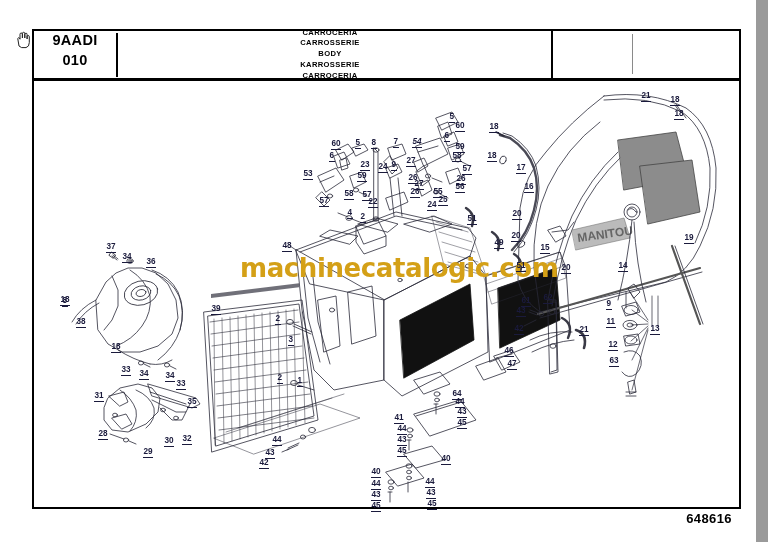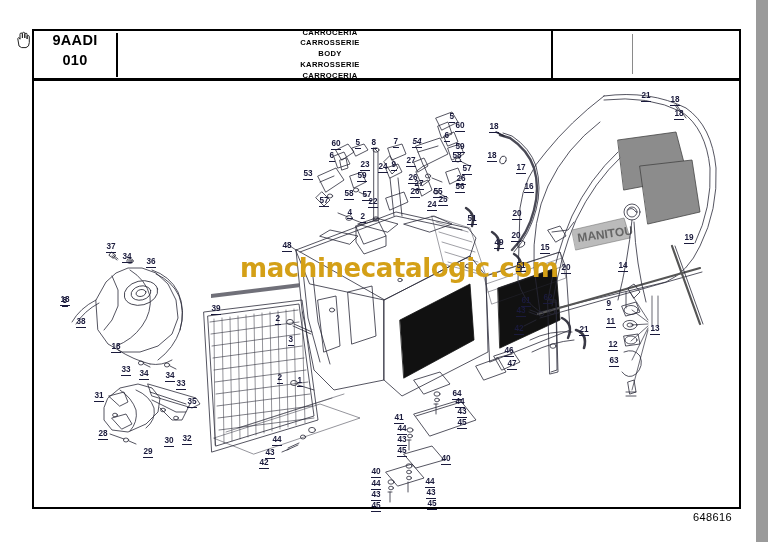--- a/index.html
+++ b/index.html
@@ -29,21 +29,21 @@
   .tb-div3{position:absolute;left:632px;top:34px;width:1.4px;height:40px;background:#8a8a8a;}
   .tb-cell-model{position:absolute;left:636px;top:31px;width:103px;height:47px;display:flex;flex-direction:column;
       align-items:center;justify-content:center;}
   .tb-cell-model .m1{font-weight:bold;font-size:11px;color:#000;line-height:1.4;white-space:nowrap;}
   .tb-cell-model .m2{font-weight:bold;font-size:11px;color:#000;line-height:1.4;}
 
   
   .frame{position:absolute;left:32px;top:81px;width:709px;height:428px;
      border-left:2.5px solid #000;border-right:2.5px solid #000;border-bottom:2.5px solid #000;box-sizing:border-box;}
 
-  .drawno{position:absolute;right:36px;top:511px;font-size:11px;font-weight:normal;color:#000;letter-spacing:.4px;}
+  .drawno{position:absolute;right:36px;top:511px;font-size:13px;font-weight:bold;color:#000;letter-spacing:.4px;}
 
   
   .watermark{position:absolute;left:240px;top:253px;font-size:26px;font-weight:bold;color:#d4a017;
       letter-spacing:-.4px;white-space:nowrap;font-family:"DejaVu Sans",sans-serif;}
 
   
   .cl{position:absolute;font-size:8.2px;font-weight:bold;color:#1a1a3c;
       font-family:"Liberation Sans",sans-serif;border-bottom:.9px solid #1a1a3c;line-height:1.05;
       padding:0 .5px;white-space:nowrap;}
 

